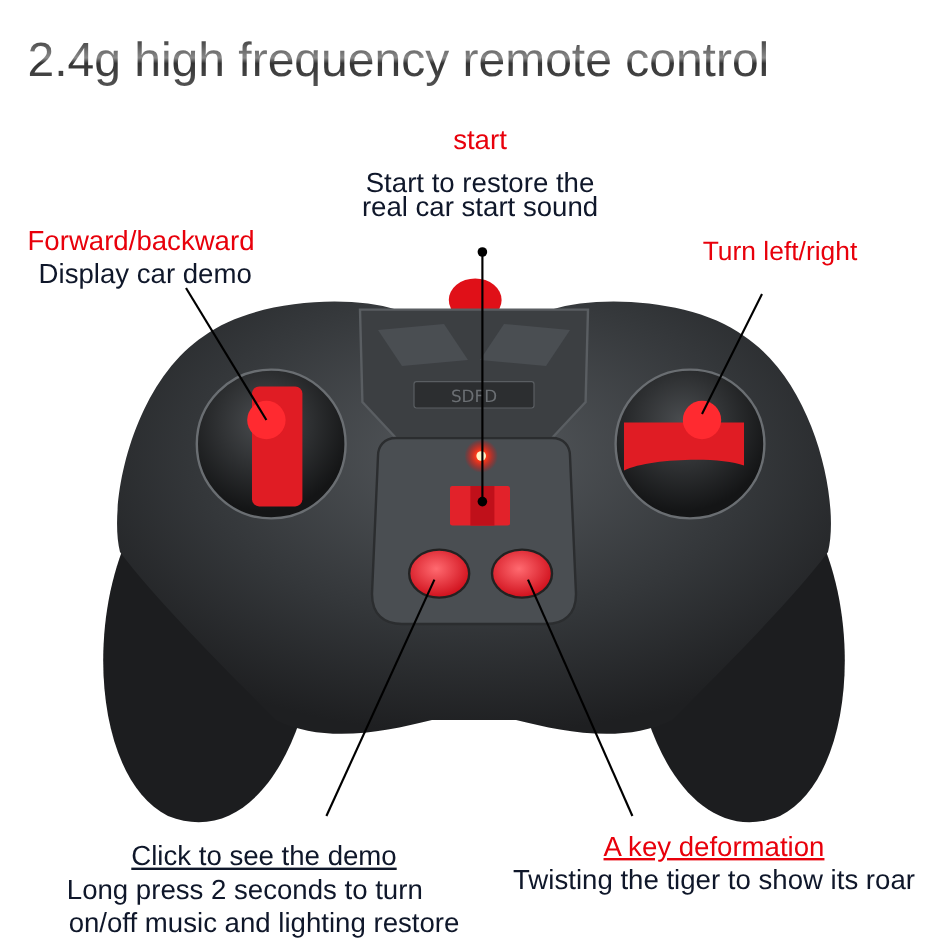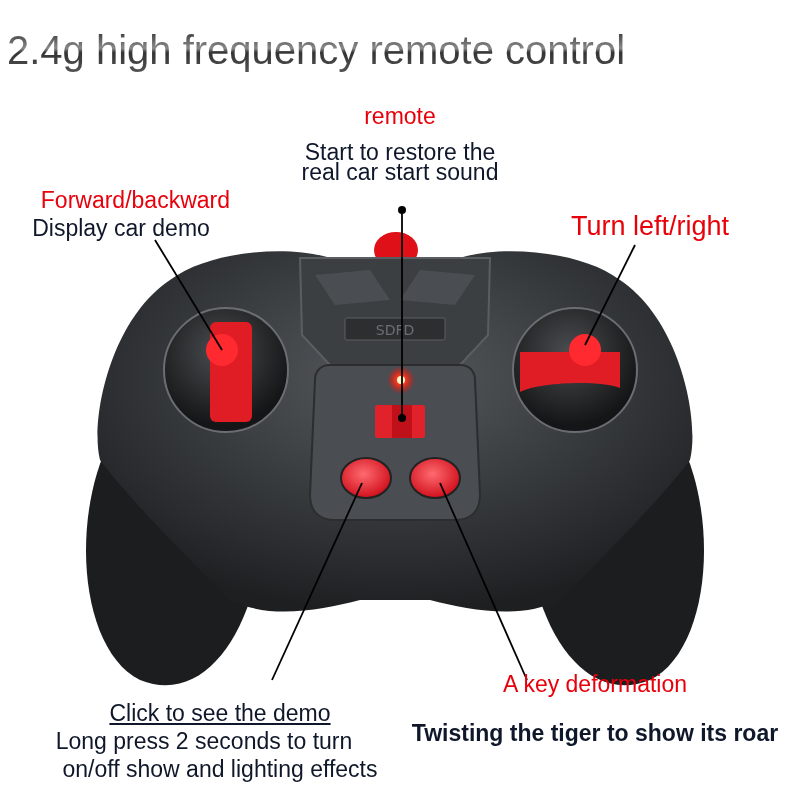--- a/index.html
+++ b/index.html
@@ -1,17 +1,17 @@
 <!DOCTYPE html>
 <html><head>
 <meta charset="utf-8">
 <style>
   html,body{margin:0;padding:0;background:#fff;}
   body{width:790px;height:793px;position:relative;overflow:hidden;font-family:"Liberation Sans","DejaVu Sans",sans-serif;}
-  .title{position:absolute;left:0;top:28px;width:632px;text-align:center;font-size:40px;color:#4a4a4a;letter-spacing:0px;
+  .title{position:absolute;left:16px;top:28px;width:632px;text-align:center;font-size:40px;color:#4a4a4a;letter-spacing:0px;
     background:linear-gradient(180deg,#2a2a2a 0%,#8a8a8a 45%,#333 55%,#555 100%);-webkit-background-clip:text;background-clip:text;-webkit-text-fill-color:transparent;}
   .lbl{position:absolute;font-size:23px;line-height:32px;color:#0f172a;text-align:center;white-space:nowrap;}
   .red{color:#e8000b;}
   svg.art{position:absolute;left:0;top:0;}
 </style>
 </head>
 <body>
 
 <div class="title">2.4g high frequency remote control</div>
 
@@ -73,27 +73,27 @@
     <line x1="155" y1="240" x2="222" y2="350"></line>
     <line x1="635" y1="245" x2="585" y2="345"></line>
     <line x1="402" y1="212" x2="402" y2="418"></line>
     <line x1="272" y1="680" x2="362" y2="483"></line>
     <line x1="527" y1="680" x2="440" y2="483"></line>
   </g>
   <circle cx="402" cy="210" r="4" fill="#000"></circle>
   <circle cx="402" cy="418" r="4" fill="#000"></circle>
 </svg>
 
-<div class="lbl red" style="left:300px;top:100px;width:200px;">remote</div>
+<div class="lbl red" style="left:300px;top:100px;width:200px;">start</div>
 <div class="lbl" style="left:250px;top:136px;width:300px;">Start to restore the</div>
 <div class="lbl" style="left:250px;top:156px;width:300px;">real car start sound</div>
 
-<div class="lbl red" style="left:5px;top:184px;width:225px;text-align:right;">Forward/backward</div>
+<div class="lbl red" style="left:5px;top:184px;width:225px;">Forward/backward</div>
 <div class="lbl" style="left:10px;top:212px;width:222px;">Display car demo</div>
 
-<div class="lbl red" style="left:525px;top:206px;width:250px;font-size:27px;line-height:40px;">Turn left/right</div>
+<div class="lbl red" style="left:525px;top:190px;width:250px;font-size:22px;line-height:40px;">Turn left/right</div>
 
 <div class="lbl" style="left:20px;top:697px;width:400px;text-decoration:underline;">Click to see the demo</div>
 <div class="lbl" style="left:4px;top:725px;width:400px;">Long press 2 seconds to turn</div>
-<div class="lbl" style="left:20px;top:753px;width:400px;">on/off show and lighting effects</div>
+<div class="lbl" style="left:20px;top:753px;width:400px;">on/off music and lighting restore</div>
 
-<div class="lbl red" style="left:440px;top:668px;width:310px;">A key deformation</div>
-<div class="lbl" style="left:410px;top:717px;width:370px;font-weight:bold;">Twisting the tiger to show its roar</div>
+<div class="lbl red" style="left:440px;top:689px;width:310px;text-decoration:underline;">A key deformation</div>
+<div class="lbl" style="left:410px;top:717px;width:370px;">Twisting the tiger to show its roar</div>
 
 </body></html>

